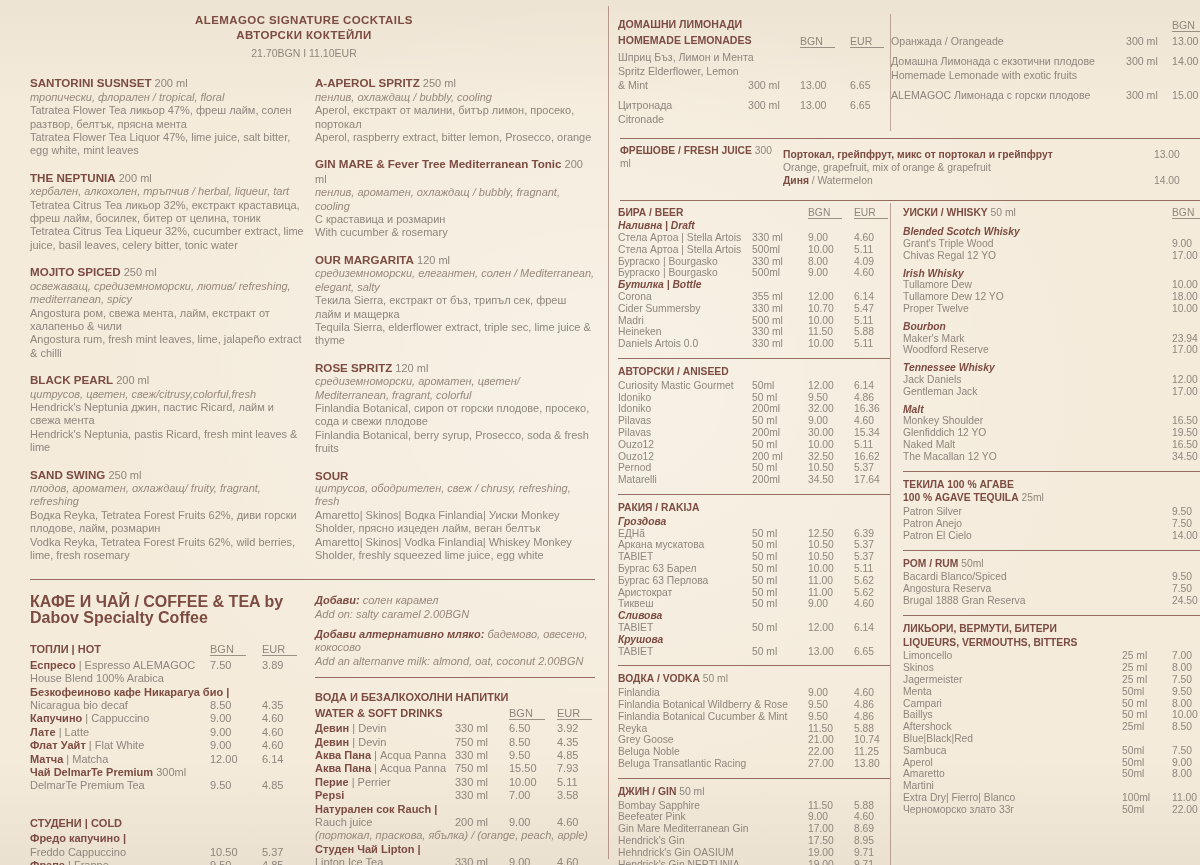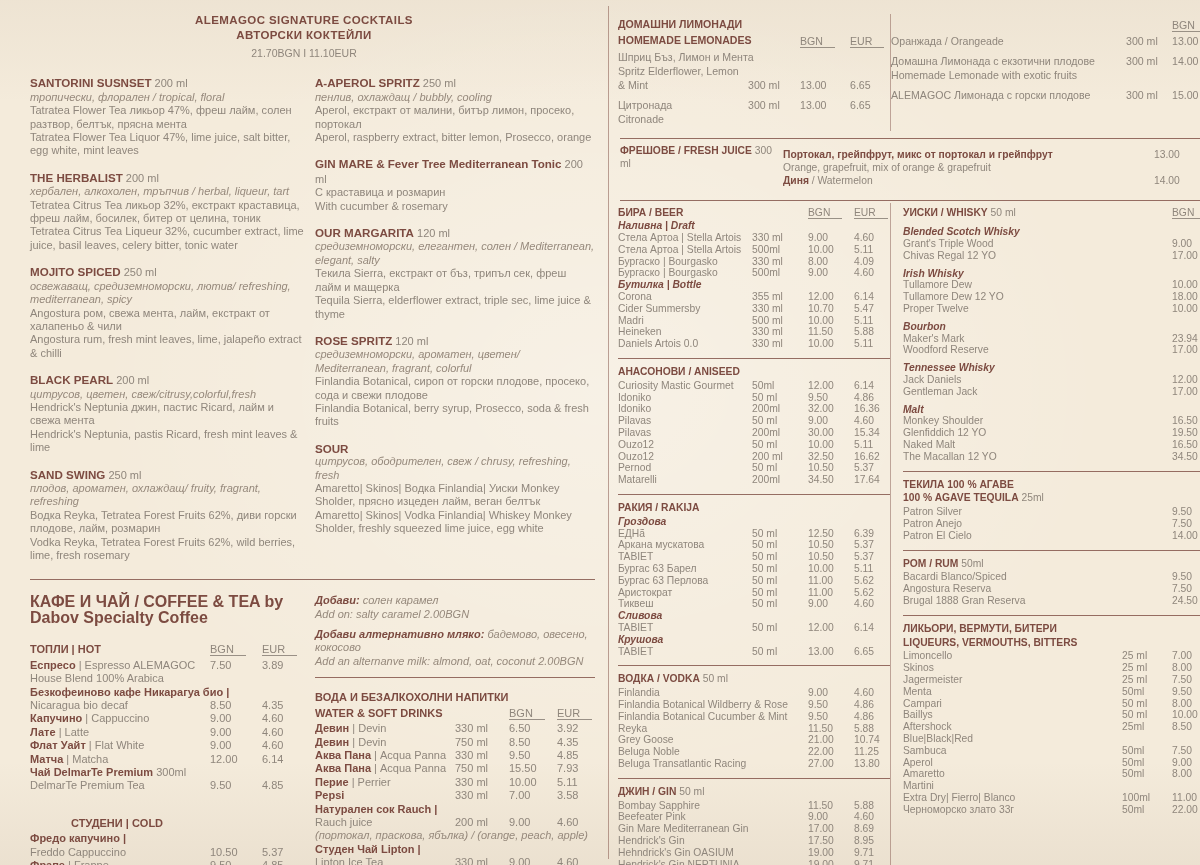--- a/index.html
+++ b/index.html
@@ -54,21 +54,21 @@
   .cblock{margin-bottom:13px;}
   .cname{color:var(--head,#7c4b41);font-weight:bold;font-size:11.6px;}
   .csize{color:var(--body,#8f867c);font-weight:normal;font-size:11px;}
   .ctags{font-style:italic;color:var(--ital,#96897c);}
   .cline{color:var(--body,#8f867c);}
   .lrule{margin:4px 13px 14px 30px;}
   .coffee-title{margin:0 0 13px 0;}
   .coffee-title div{font-weight:bold;color:var(--head,#7c4b41);font-size:16px;line-height:16px;}
   .sec-hot .row.head{margin-bottom:12px;}
   .sec-cold{margin-top:15px;}
-  .sec-cold .row.head{margin-bottom:11px;margin-left:41px;}
+  .sec-cold .row.head{margin-bottom:11px;}
   .addons{line-height:13.6px;margin-bottom:9px;}
   .lc2 .rule{margin:6px 0 9px 0;}
 
   
   .r-top{display:flex;line-height:14px;font-size:10.6px;}
   .rt-left{width:272px;flex:none;}
   .rt-right{flex:1;border-left:1px solid rgba(125,76,66,.45);padding-left:14px;}
   .r-top .row.head .cell.name{line-height:13.5px;}
   .r-rule{margin:7px 2px 0 2px;}
   .fresh{display:flex;line-height:13px;padding:5px 0 6px 2px;}
@@ -95,21 +95,21 @@
 
   <div class="l-cols">
     <div class="lc1">
         <div class="cblock">
           <div class="cname"><span class="nb">SANTORINI SUSNSET</span><span class="csize"> 200 ml</span></div>
           <div class="ctags">тропически, флорален / tropical, floral</div>
           <div class="cline">Tatratea Flower Tea ликьор 47%, фреш лайм, солен разтвор, белтък, прясна мента</div>
           <div class="cline">Tatratea Flower Tea Liquor 47%, lime juice, salt bitter, egg white, mint leaves</div>
         </div>
         <div class="cblock">
-          <div class="cname"><span class="nb">THE HERBALIST</span><span class="csize"> 200 ml</span></div>
+          <div class="cname"><span class="nb">THE NEPTUNIA</span><span class="csize"> 200 ml</span></div>
           <div class="ctags">хербален, алкохолен, тръпчив / herbal, liqueur, tart</div>
           <div class="cline">Tetratea Citrus Tea ликьор 32%, екстракт краставица, фреш лайм, босилек, битер от целина, тоник</div>
           <div class="cline">Tetratea Citrus Tea Liqueur 32%, cucumber extract, lime juice, basil leaves, celery bitter, tonic water</div>
         </div>
         <div class="cblock">
           <div class="cname"><span class="nb">MOJITO SPICED</span><span class="csize"> 250 ml</span></div>
           <div class="ctags">освежаващ, средиземноморски, лютив/ refreshing, mediterranean, spicy</div>
           <div class="cline">Angostura ром, свежа мента, лайм, екстракт от халапеньо &amp; чили</div>
           <div class="cline">Angostura rum, fresh mint leaves, lime, jalapeño extract &amp; chilli</div>
         </div>
@@ -128,20 +128,21 @@
       </div>
     <div class="lc2">
         <div class="cblock">
           <div class="cname"><span class="nb">A-APEROL SPRITZ</span><span class="csize"> 250 ml</span></div>
           <div class="ctags">пенлив, охлаждащ / bubbly, cooling</div>
           <div class="cline">Aperol, екстракт от малини, битър лимон, просеко, портокал</div>
           <div class="cline">Aperol, raspberry extract, bitter lemon, Prosecco, orange</div>
         </div>
         <div class="cblock">
           <div class="cname"><span class="nb">GIN MARE &amp; Fever Tree Mediterranean Tonic</span><span class="csize"> 200 ml</span></div>
+          <div class="ctags">пенлив, ароматен, охлаждащ / bubbly, fragnant, cooling</div>
           <div class="cline">С краставица и розмарин</div>
           <div class="cline">With cucumber &amp; rosemary</div>
         </div>
         <div class="cblock">
           <div class="cname"><span class="nb">OUR MARGARITA</span><span class="csize"> 120 ml</span></div>
           <div class="ctags">средиземноморски, елегантен, солен / Mediterranean, elegant, salty</div>
           <div class="cline">Текила Sierra, екстракт от бъз, трипъл сек, фреш лайм и мащерка</div>
           <div class="cline">Tequila Sierra, elderflower extract, triple sec, lime juice &amp; thyme</div>
         </div>
         <div class="cblock">
@@ -525,21 +526,21 @@
           <div class="row">
             <span class="cell name"><span class="nr">Daniels Artois 0.0</span></span>
             <span class="cell size">330 ml</span>
             <span class="cell price">10.00</span>
             <span class="cell price">5.11</span>
           </div>
         </div>
       <div class="rule"></div>
       <div class="sec gL">
           <div class="row head">
-            <span class="cell name"><span class="hb">АНАСОНОВИ / ANISEED</span></span>
+            <span class="cell name"><span class="hb">АВТОРСКИ / ANISEED</span></span>
             <span class="cell size"></span>
             <span class="cell price"></span>
             <span class="cell price"></span>
           </div>
           <div class="row">
             <span class="cell name"><span class="nr">Curiosity Mastic Gourmet</span></span>
             <span class="cell size">50ml</span>
             <span class="cell price">12.00</span>
             <span class="cell price">6.14</span>
           </div>

